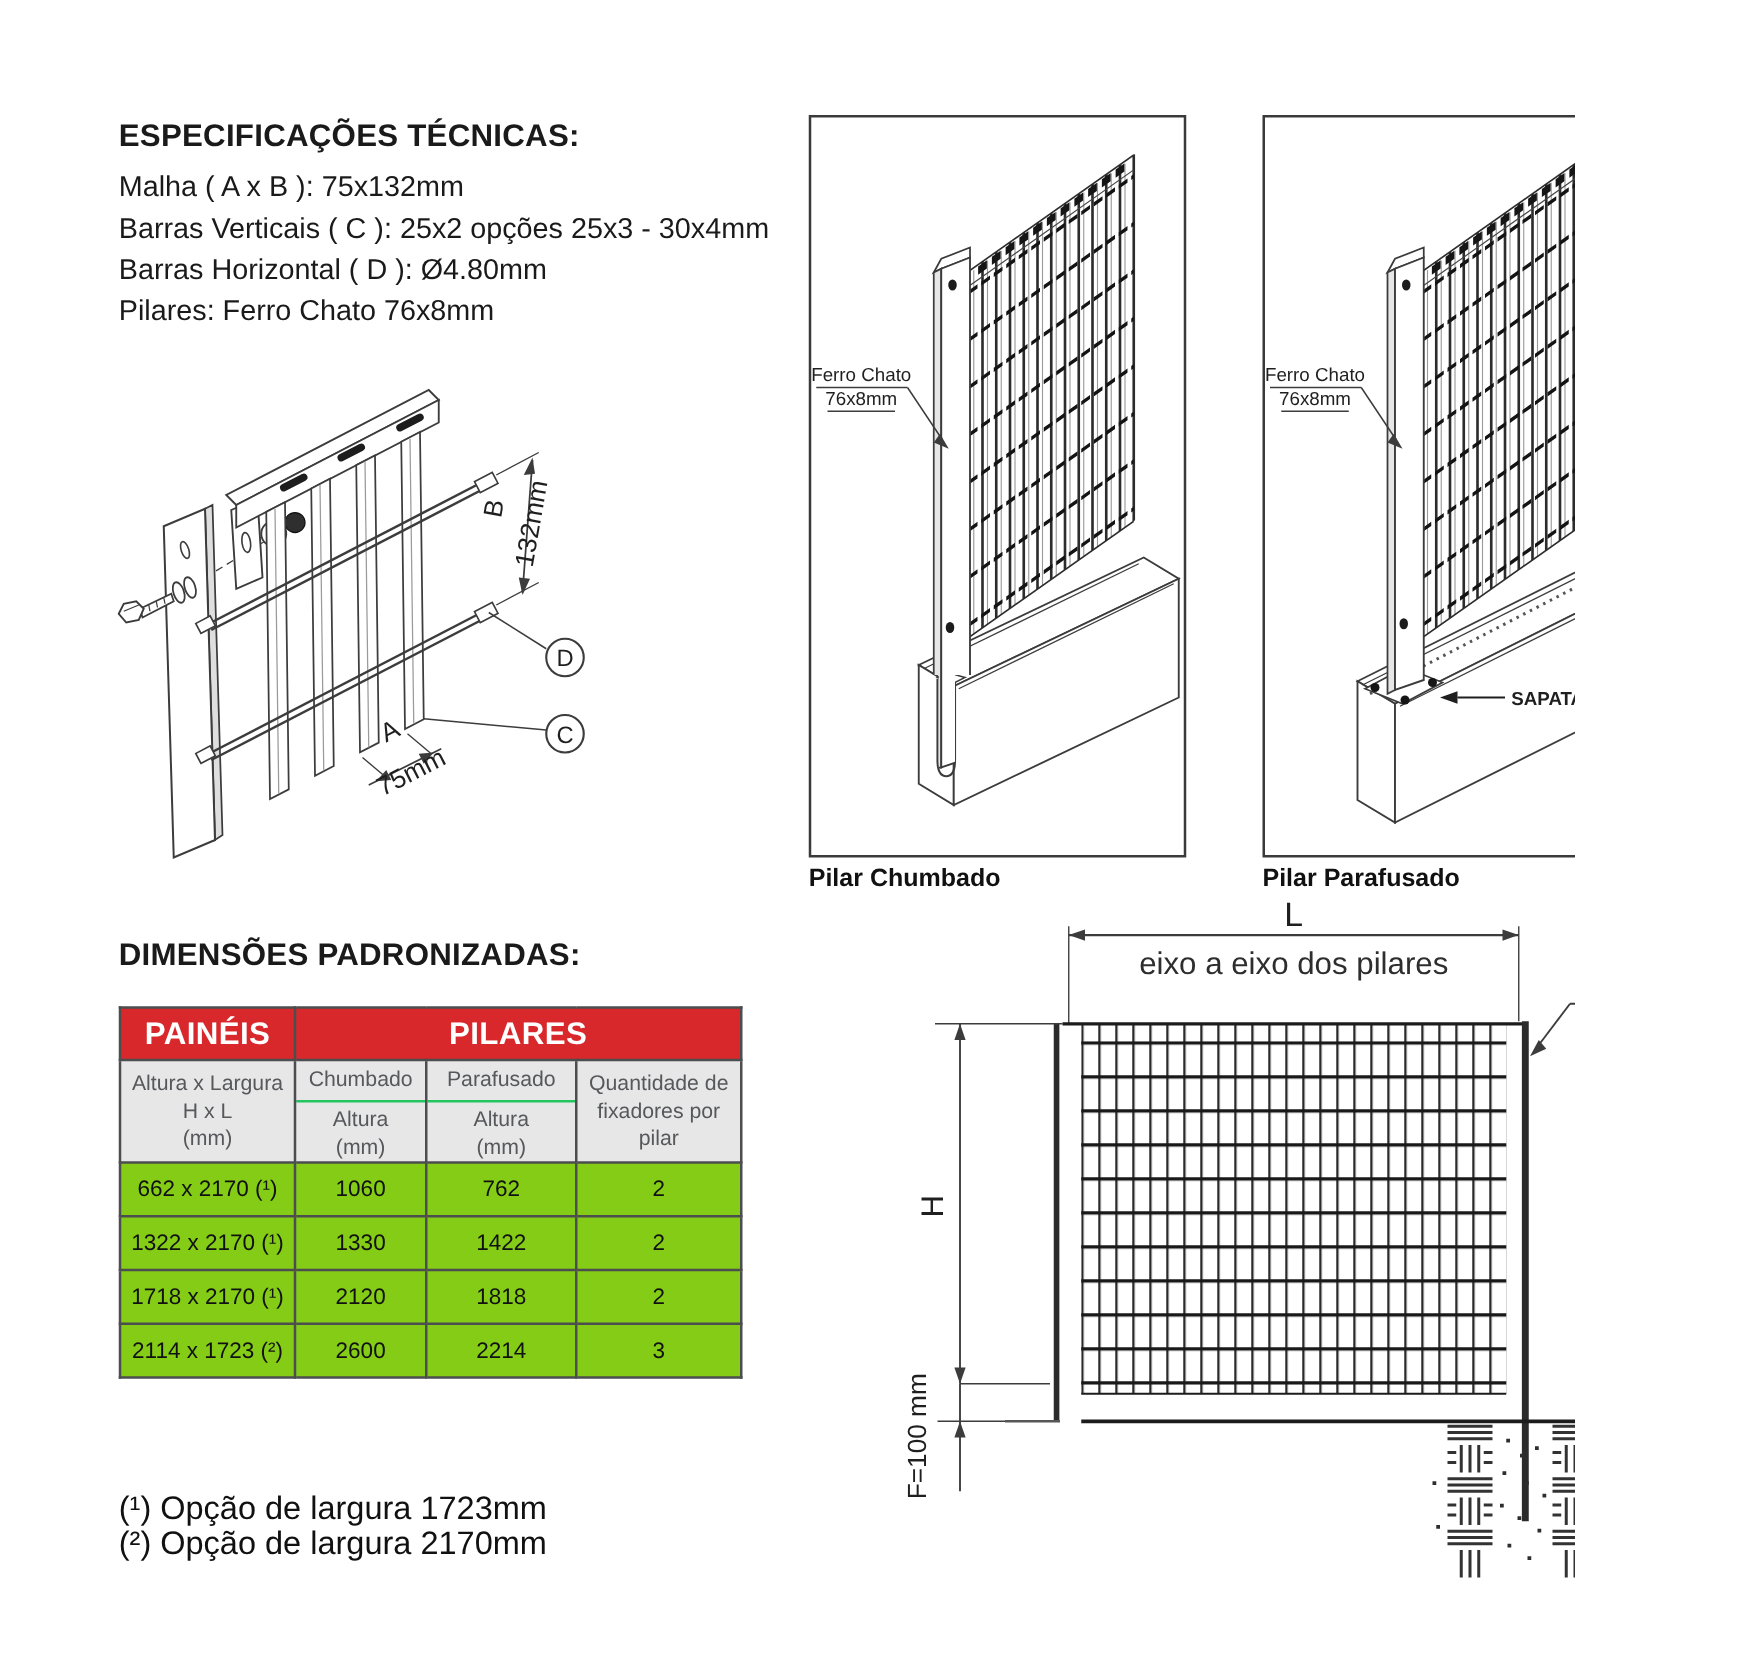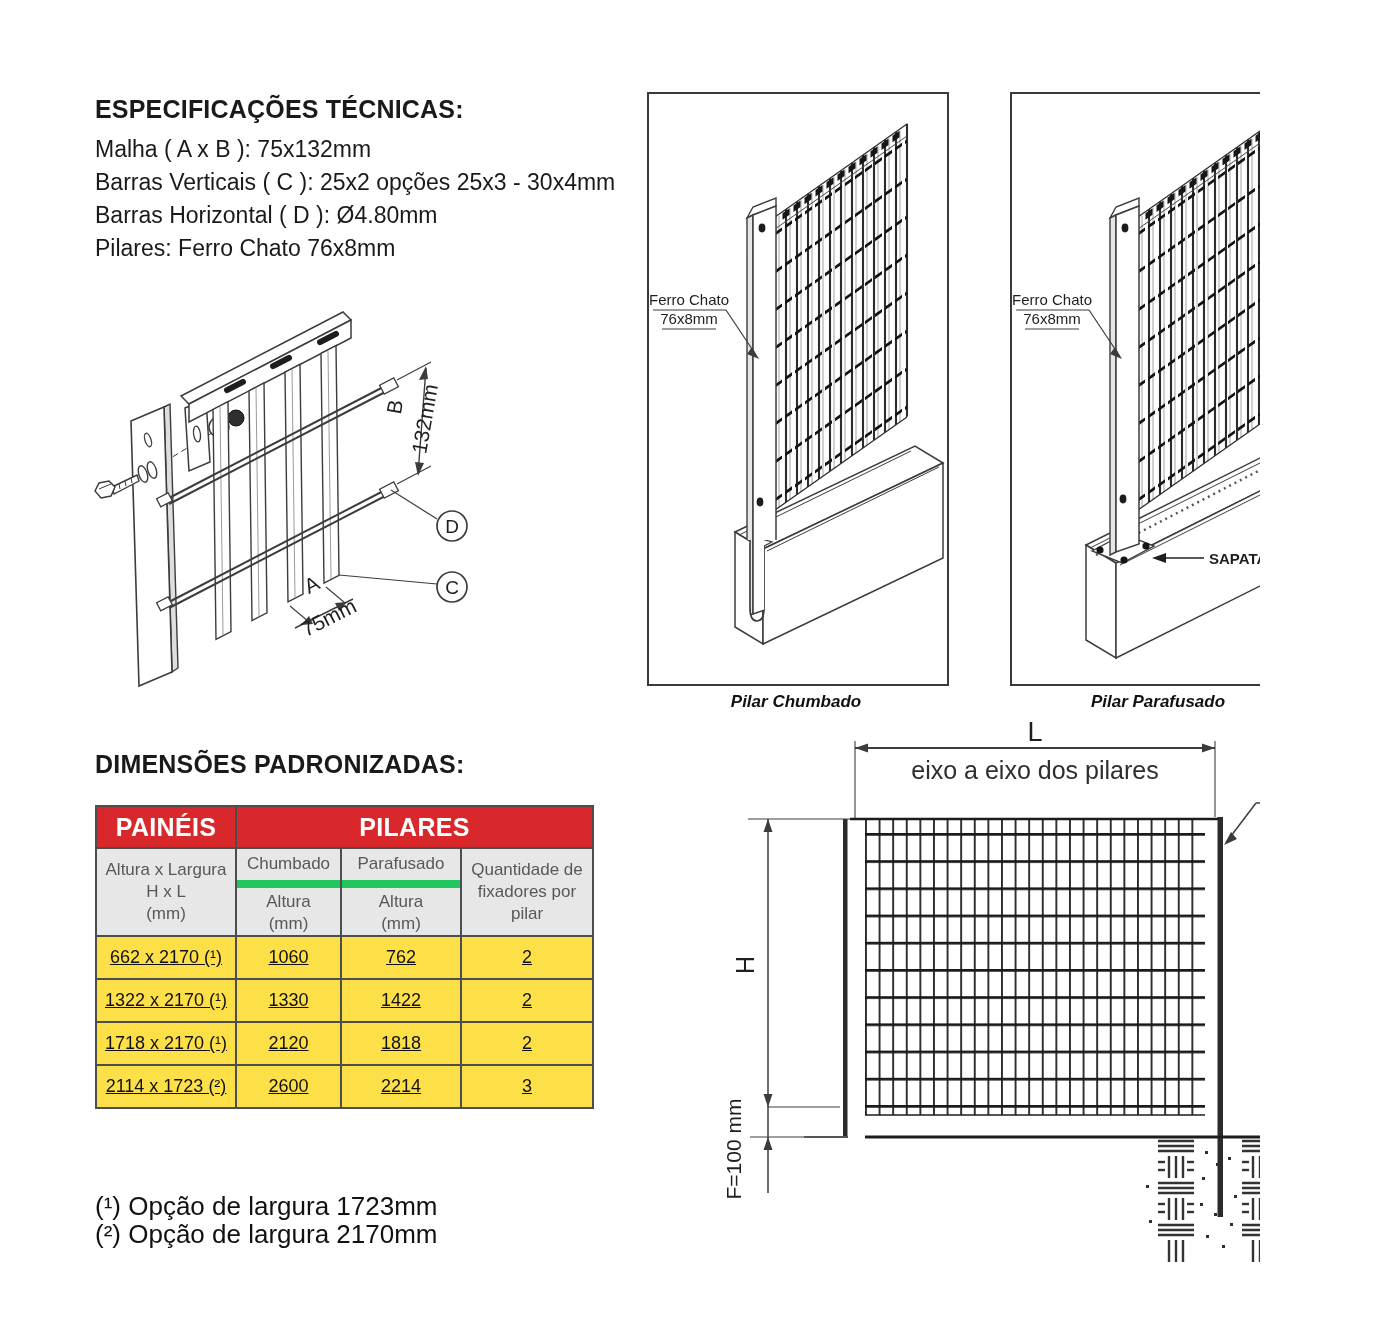--- a/index.html
+++ b/index.html
@@ -2,28 +2,28 @@
 <html><head>
 <meta charset="utf-8">
 <style>
   html,body{margin:0;padding:0;background:#ffffff;}
   .page{position:relative;width:1260px;height:1333px;background:#fff;overflow:hidden;
         font-family:"Liberation Sans", sans-serif;color:#1a1a1a;}
   .abs{position:absolute;}
   .specs-title{font-size:25px;font-weight:bold;letter-spacing:.2px;}
   .spec-line{font-size:23px;line-height:33px;}
   .frame{position:absolute;border:2px solid #3a3a3a;background:#fff;}
-  .caption{position:absolute;text-align:center;font-size:17px;font-weight:bold;color:#111;font-style:italic;}
+  .caption{position:absolute;font-size:20px;font-weight:bold;color:#111;}
   .dims{position:absolute;left:95px;top:805px;border-collapse:collapse;table-layout:fixed;width:497px;background:#fff;border-radius:32px;}
   .dims th,.dims td{border:2px solid #4c4d4f;padding:0;}
   .dims .red{background:#D9282B;color:#fff;font-size:25px;font-weight:bold;height:40px;text-align:center;letter-spacing:.3px;}
   .dims .sub{background:#E7E7E8;color:#57585B;font-size:17px;font-weight:normal;text-align:center;line-height:1.3;vertical-align:middle;height:80px;}
-  .dims .sub .top{border-bottom:8px solid #22c55e;padding:4px 0 5px;}
+  .dims .sub .top{border-bottom:2px solid #22c55e;padding:4px 0 5px;}
   .dims .sub .bot{padding-top:3px;}
-  .dims td{height:41px;font-size:18px;text-align:center;color:#111;background:#fde047;text-decoration:underline;}
+  .dims td{height:41px;font-size:18px;text-align:center;color:#111;background:#84cc16;}
   .footnote{font-size:26px;line-height:28px;color:#111;}
   svg text{font-family:"Liberation Sans", sans-serif;}
   .dcap{fill:#1f1f1f;}
 </style>
 </head>
 <body>
 
 <div class="page">
 
   <div class="abs" style="left:95px;top:95px;width:560px">

